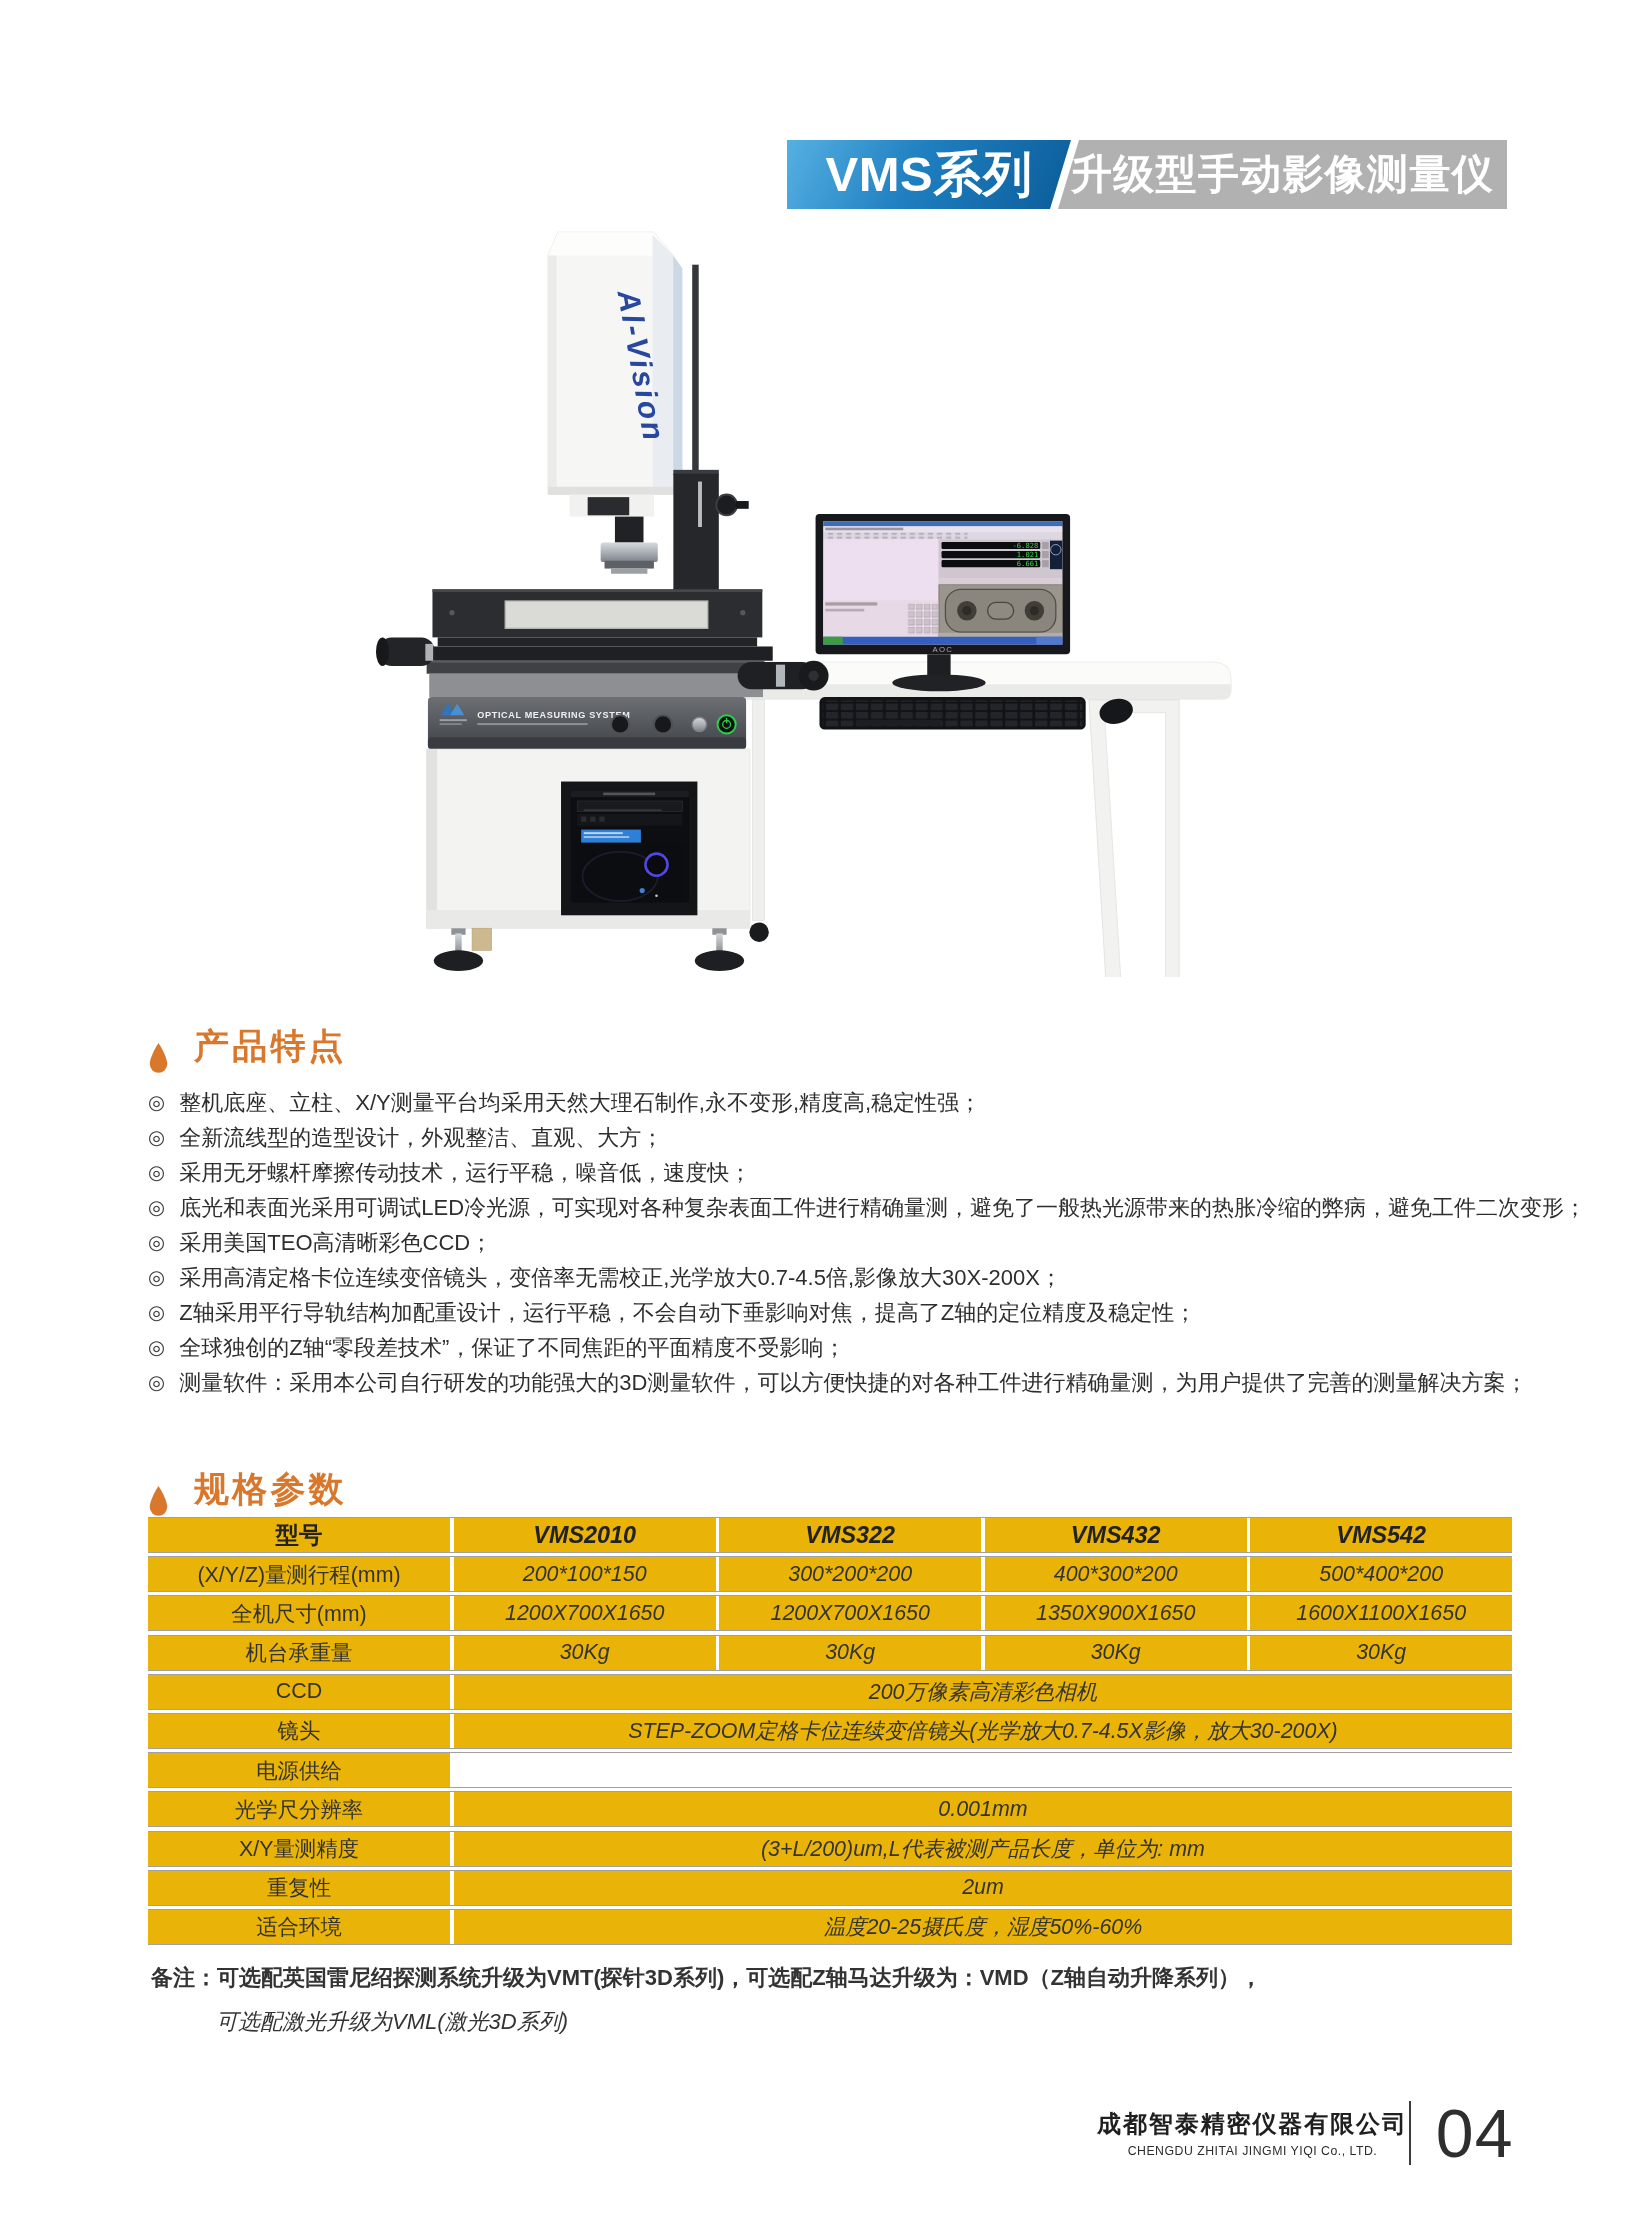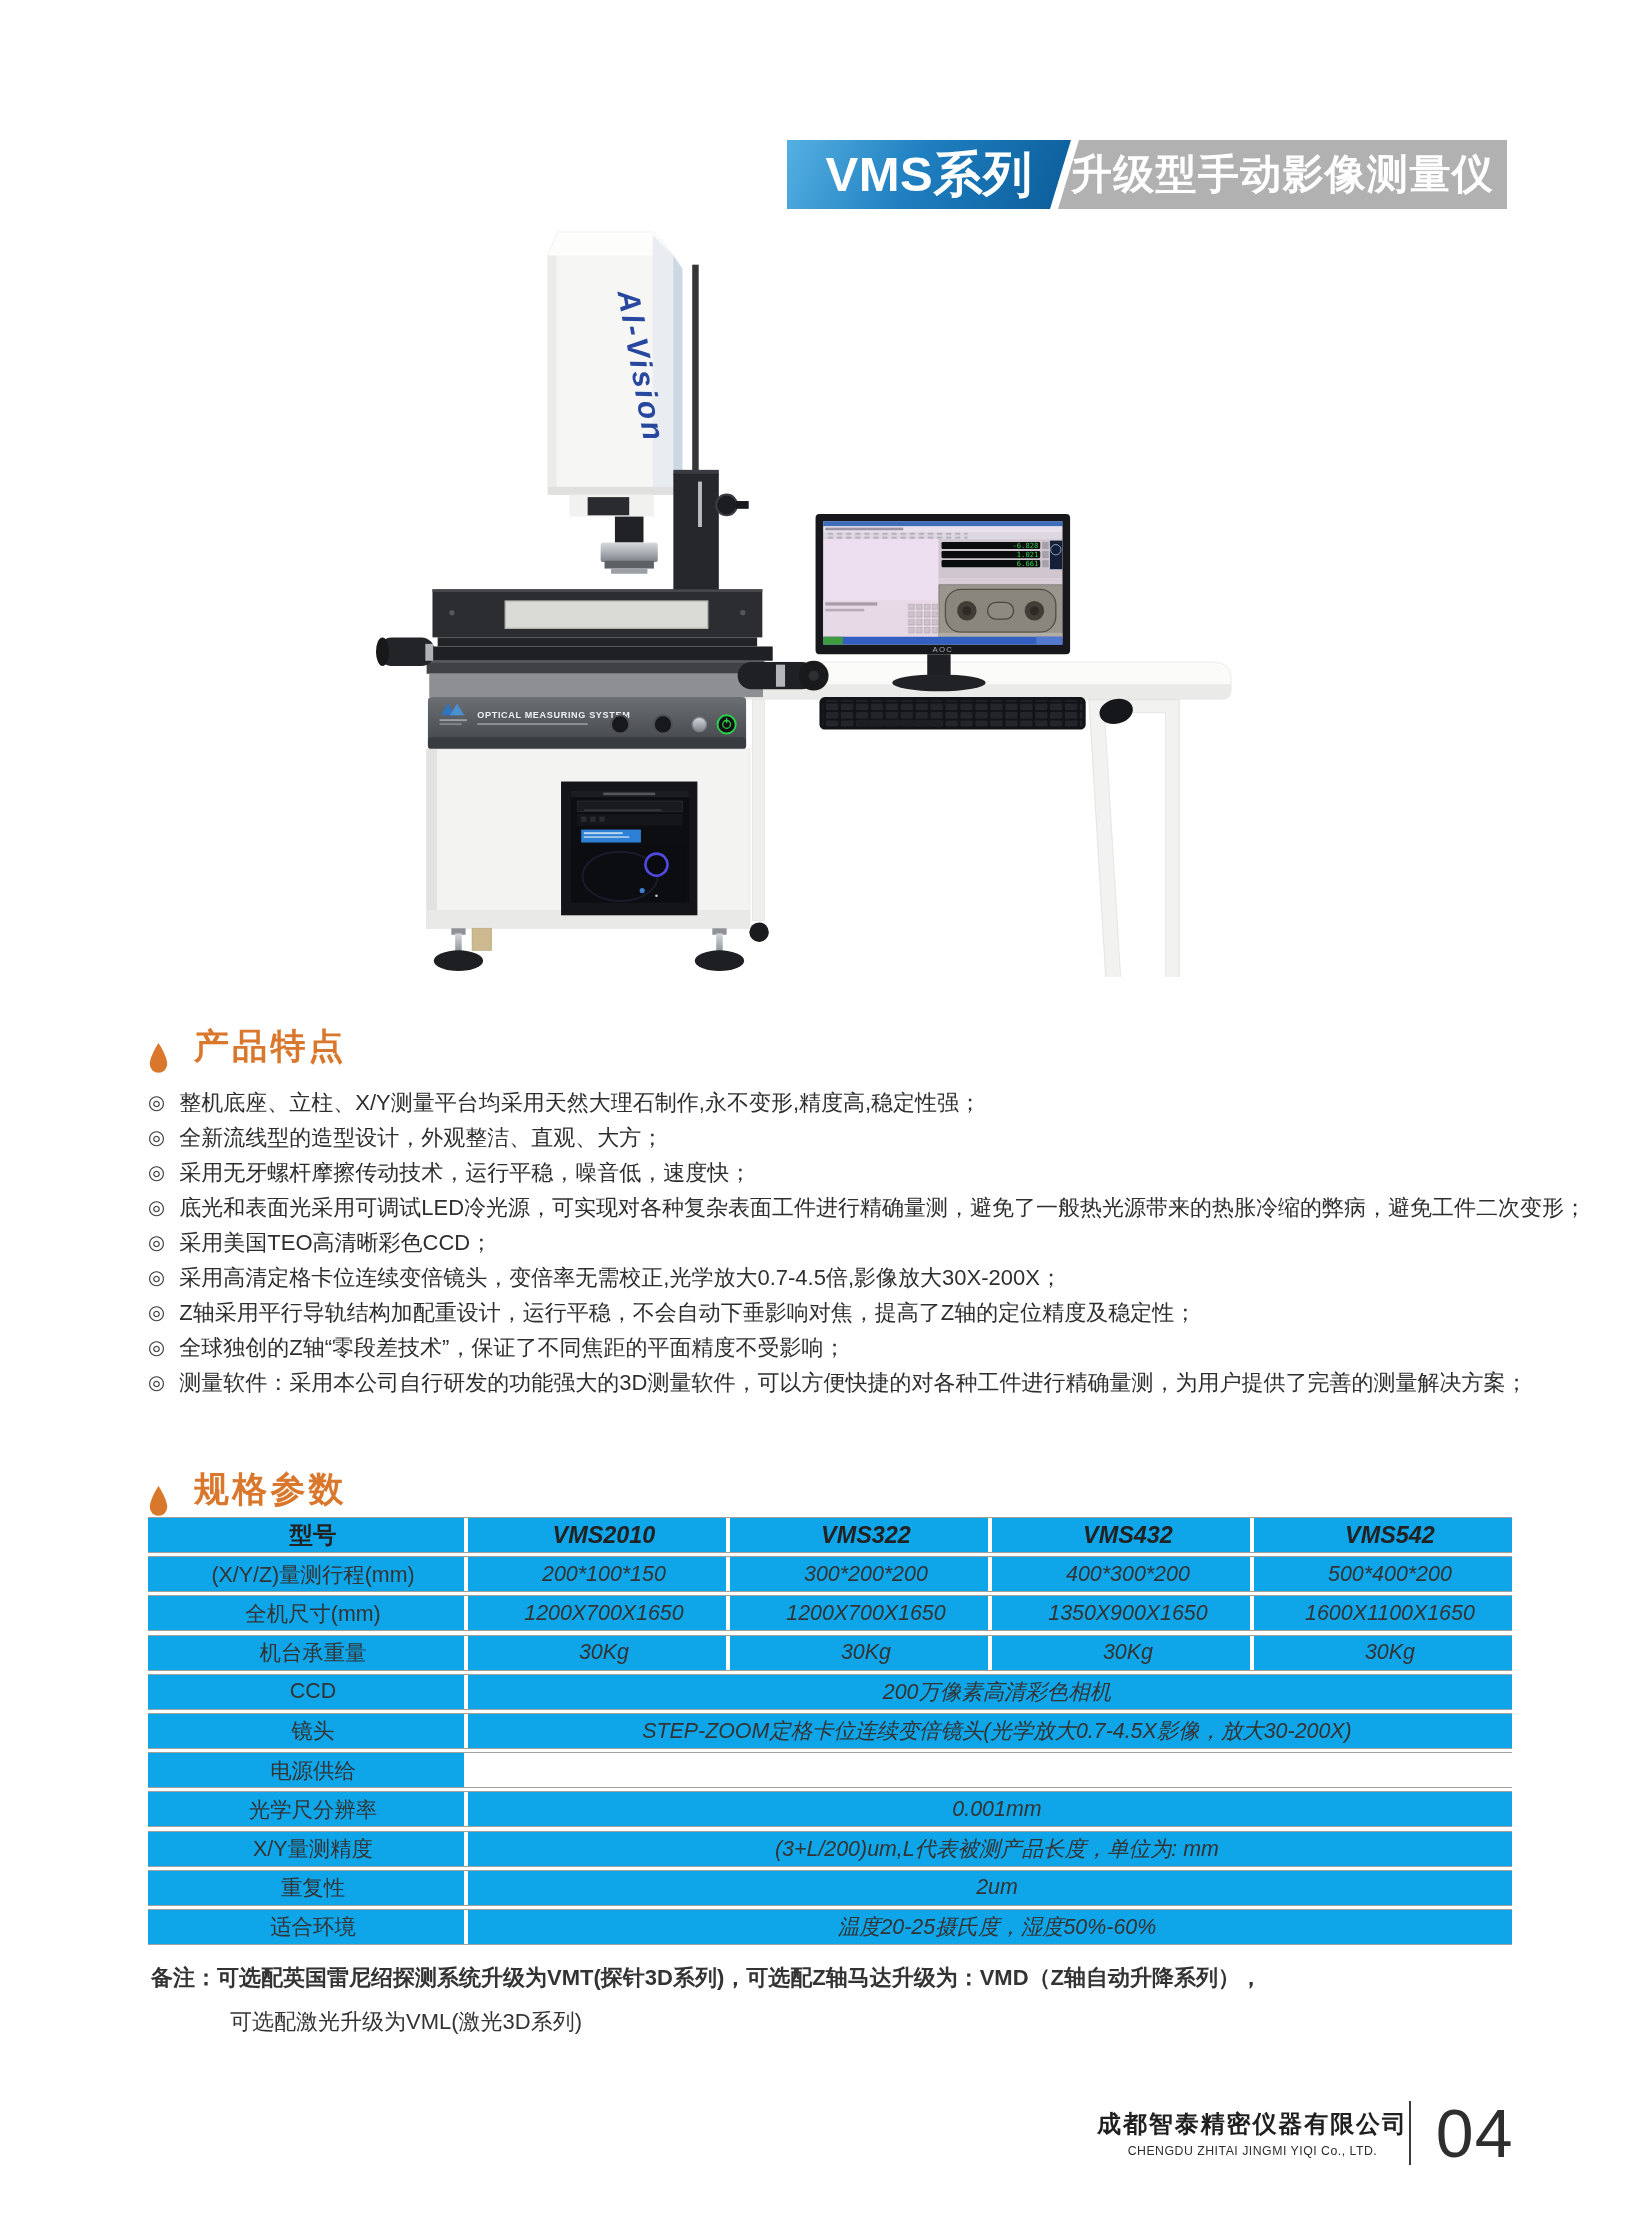--- a/index.html
+++ b/index.html
@@ -26,22 +26,22 @@
 
   
   .features-list{position:absolute;left:148px;top:1085px;width:1473px;}
   .feat{display:flex;gap:14.3px;font-size:22px;line-height:35px;color:#2e2e2e;white-space:nowrap;}
   .feat .bullet{font-size:19.5px;color:#3a3a3a;flex:none;}
 
   
   .spec-table{position:absolute;left:148px;top:1517px;width:1364px;}
   .trow{display:flex;gap:3.9px;height:34px;margin-bottom:3.2px;background:#fff;
         border-top:1.3px solid #a2a19e;border-bottom:1.3px solid #a2a19e;}
-  .tcell{background:#0ea5e9;display:flex;align-items:center;justify-content:center;
-         font-size:21.4px;color:#333;white-space:nowrap;padding-left:14px;}
+  .tcell{background:#eab308;display:flex;align-items:center;justify-content:center;
+         font-size:21.4px;color:#333;white-space:nowrap;}
   .tlabel{width:302px;flex:none;}
   .tval{flex:1;font-style:italic;}
   .thead .tcell{font-weight:bold;font-size:23.4px;color:#222;}
 
   .note{position:absolute;font-size:22px;color:#333;white-space:nowrap;}
 
   
   .footer{position:absolute;top:2094px;left:909px;width:605px;height:78px;
           display:flex;align-items:center;justify-content:flex-end;gap:1px;}
   .company{text-align:center;}
@@ -360,21 +360,21 @@
         <div class="tcell tlabel">重复性</div>
         <div class="tcell tval">2um</div>
       </div>
       <div class="trow">
         <div class="tcell tlabel">适合环境</div>
         <div class="tcell tval">温度20-25摄氏度，湿度50%-60%</div>
       </div>
     </div>
 
   <div class="note" style="left:151px;top:1963px;font-weight:bold;">备注：可选配英国雷尼绍探测系统升级为VMT(探针3D系列)，可选配Z轴马达升级为：VMD（Z轴自动升降系列），</div>
-  <div class="note" style="left:230px;top:2007px;">可选配激光升级为VML(激光3D系列)</div>
+  <div class="note" style="left:216px;top:2007px;font-style:italic;">可选配激光升级为VML(激光3D系列)</div>
 
   <div class="footer">
     <div class="company">
       <div class="cn">成都智泰精密仪器有限公司</div>
       <div class="en">CHENGDU ZHITAI JINGMI YIQI Co., LTD.</div>
     </div>
     <div class="foot-divider"></div>
     <div class="pagenum">04</div>
   </div>
 

